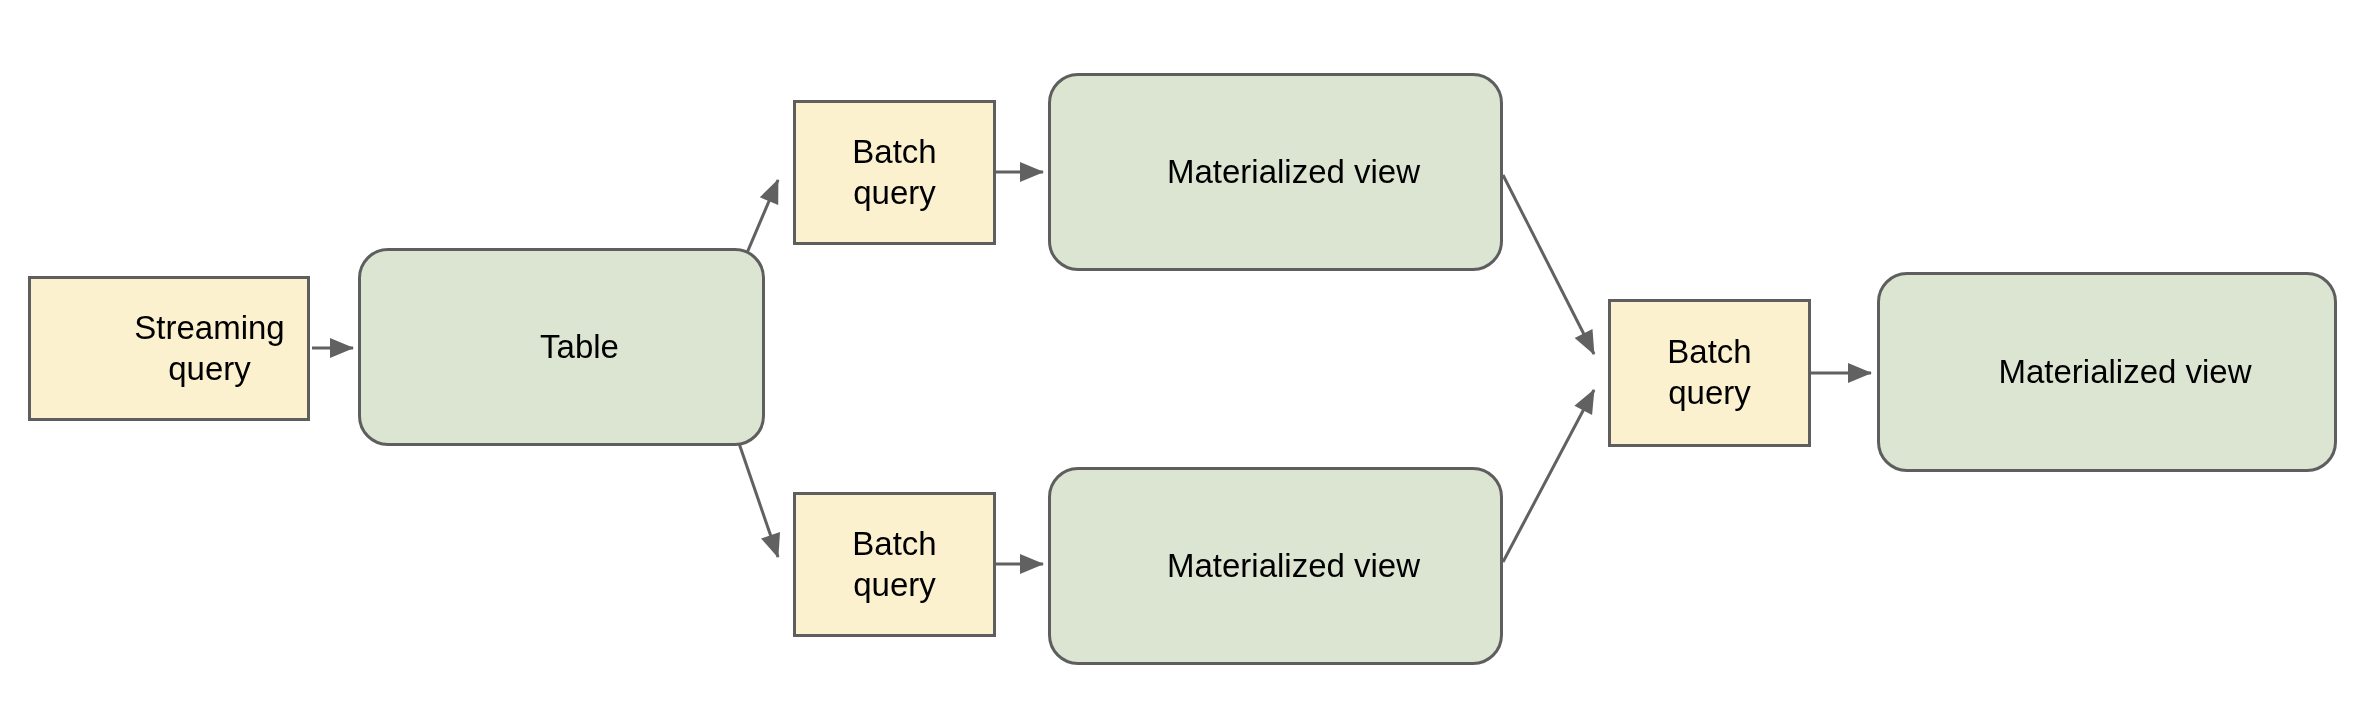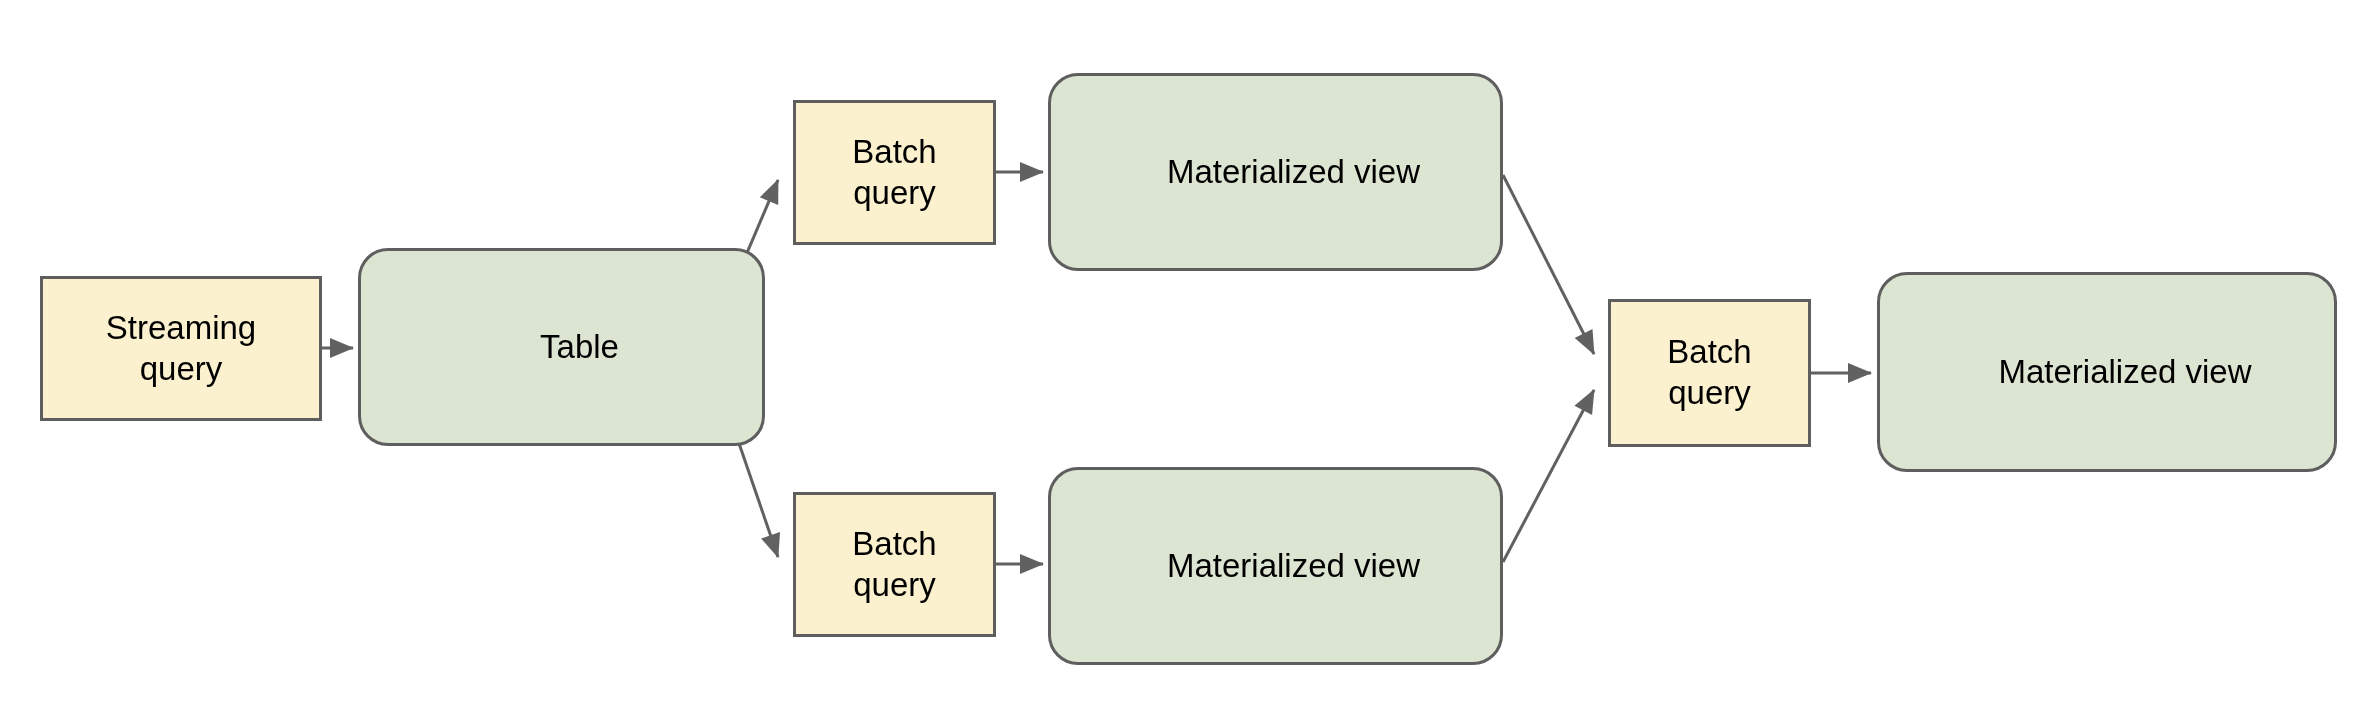--- a/index.html
+++ b/index.html
@@ -85,21 +85,21 @@
     <line class="edge" x1="312" y1="348" x2="353" y2="348" marker-end="url(#arrow)"></line>
     <line class="edge" x1="707" y1="347" x2="778" y2="180" marker-end="url(#arrow)"></line>
     <line class="edge" x1="707" y1="350" x2="778" y2="557" marker-end="url(#arrow)"></line>
     <line class="edge" x1="986" y1="172" x2="1043" y2="172" marker-end="url(#arrow)"></line>
     <line class="edge" x1="986" y1="564" x2="1043" y2="564" marker-end="url(#arrow)"></line>
     <line class="edge" x1="1503" y1="175" x2="1594" y2="354" marker-end="url(#arrow)"></line>
     <line class="edge" x1="1503" y1="562" x2="1594" y2="390" marker-end="url(#arrow)"></line>
     <line class="edge" x1="1801" y1="373" x2="1871" y2="373" marker-end="url(#arrow)"></line>
   </svg>
 
-  <div class="node node--query" style="left:30px; top:276px; width:282px; height:145px;">
+  <div class="node node--query" style="left:18px; top:276px; width:282px; height:145px;justify-content:flex-end;">
     <span class="node-label label-medium">Streaming query</span>
   </div>
 
   <div class="node node--entity" style="left:358px; top:248px; width:407px; height:198px;">
     <span class="node-label">Table</span>
   </div>
 
   <div class="node node--query" style="left:783px; top:100px; width:203px; height:145px;">
     <span class="node-label label-narrow">Batch query</span>
   </div>

